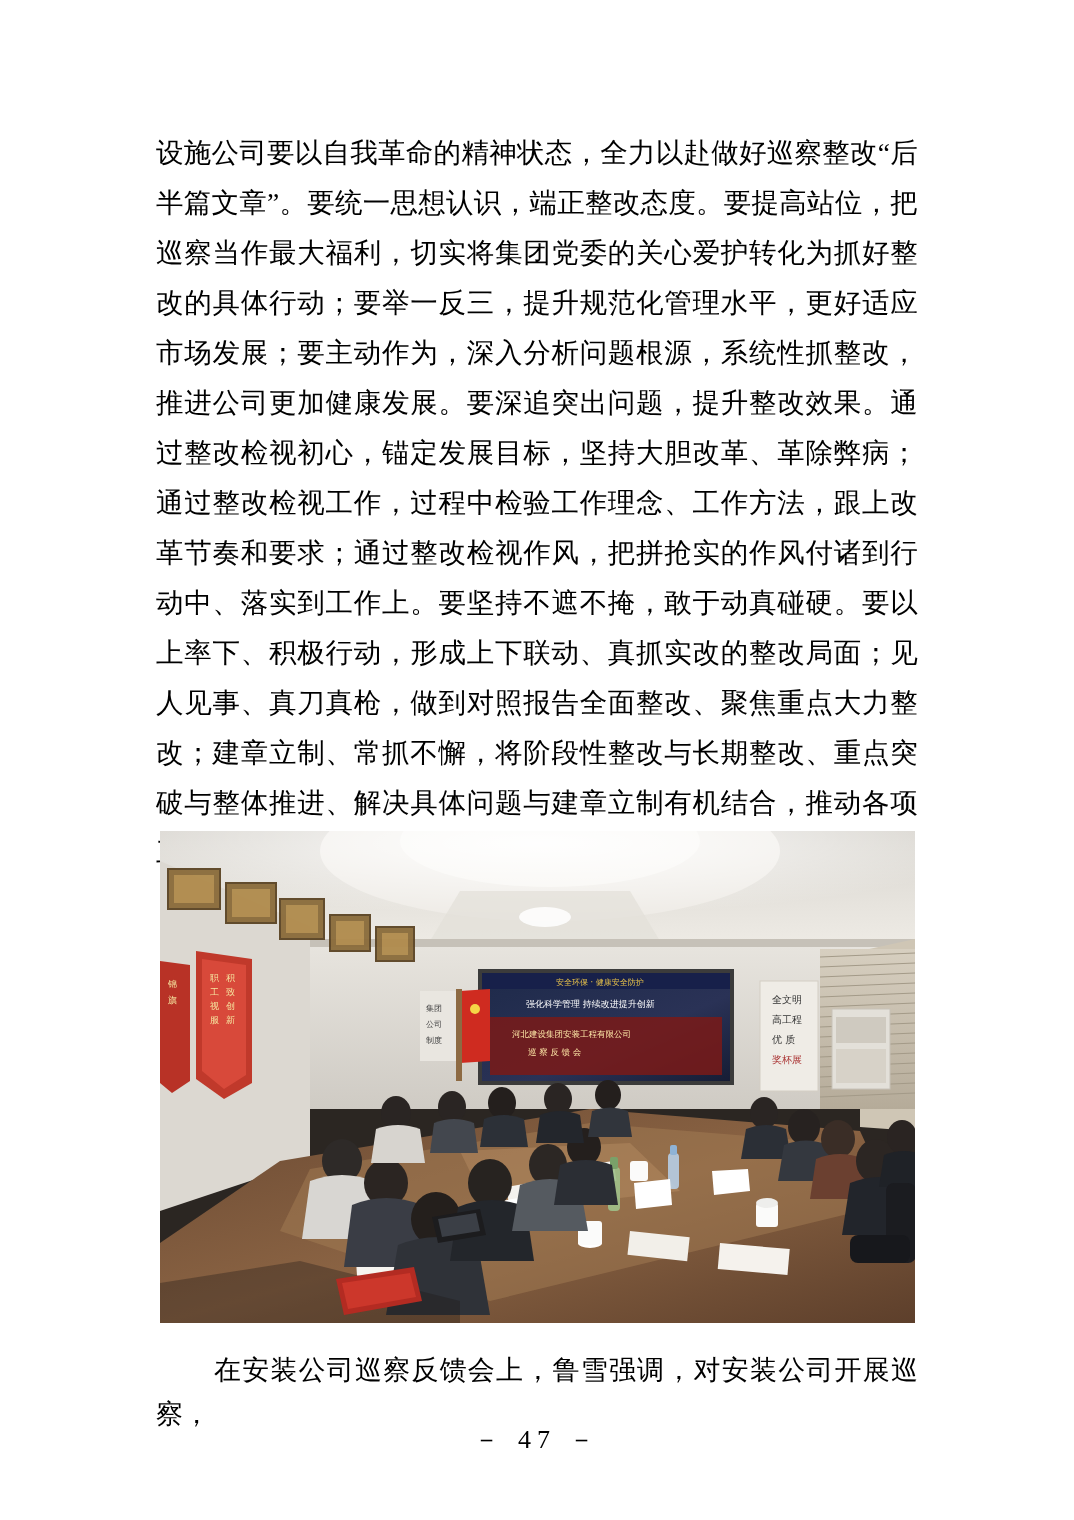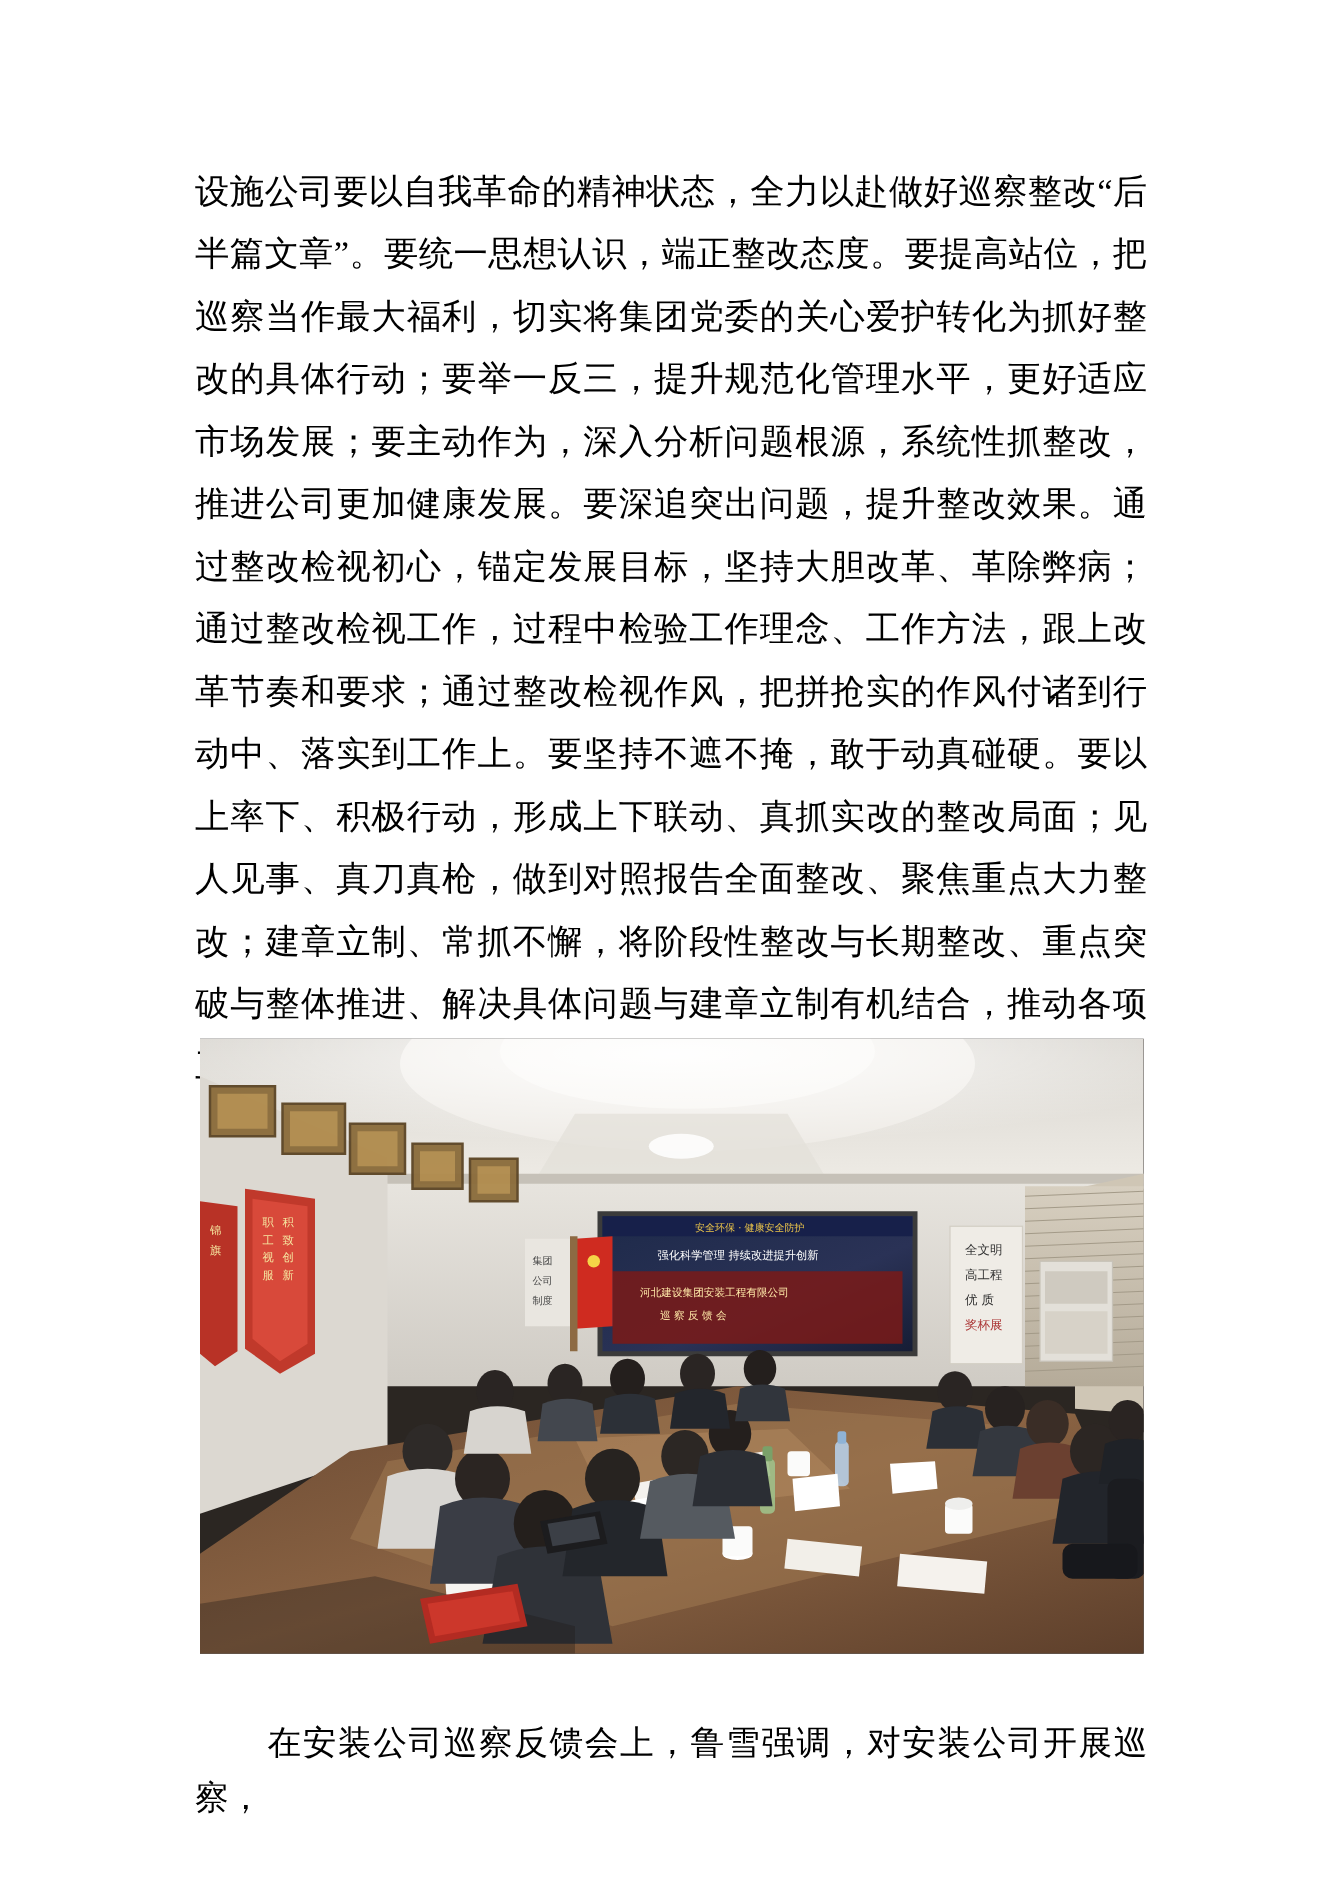--- a/index.html
+++ b/index.html
@@ -51,21 +51,20 @@
   .caption {
     position: absolute;
     left: 156px;
     top: 1348px;
     width: 762px;
     font-size: 27px;
     line-height: 44px;
     text-align: justify;
     text-indent: 58px;
     font-family: Liberation Sans, sans-serif;
-    margin-top: 24px;
   }
   .page-number {
     position: absolute;
     left: 0;
     top: 1422px;
     width: 1074px;
     text-align: center;
     font-size: 26px;
     letter-spacing: 6px;
     font-family: "Liberation Serif", "DejaVu Serif", serif;
@@ -282,14 +281,15 @@
       <path d="M176 448 L254 436 L262 470 L184 484 Z" fill="#b32b22"></path>
       <path d="M182 452 L250 442 L256 466 L188 478 Z" fill="#cc372b"></path>
 
       <path d="M272 386 L320 378 L326 404 L278 412 Z" fill="#1c1c1e"></path>
       <path d="M278 388 L316 382 L320 400 L282 406 Z" fill="#3b3f46"></path>
     </svg>
   </div>
 
   <div class="caption">在安装公司巡察反馈会上，鲁雪强调，对安装公司开展巡察，</div>
 
+  <div class="page-number">－ 47 －</div>
 
 </div>
 
 </body></html>

